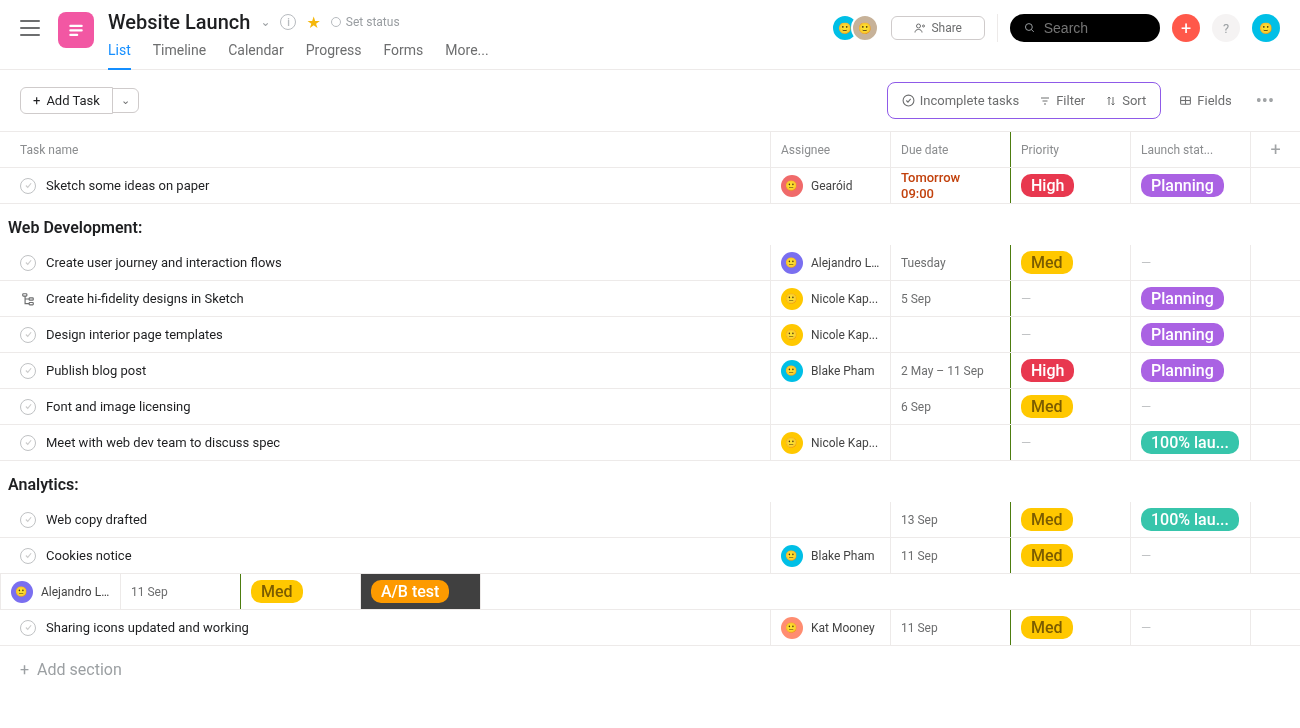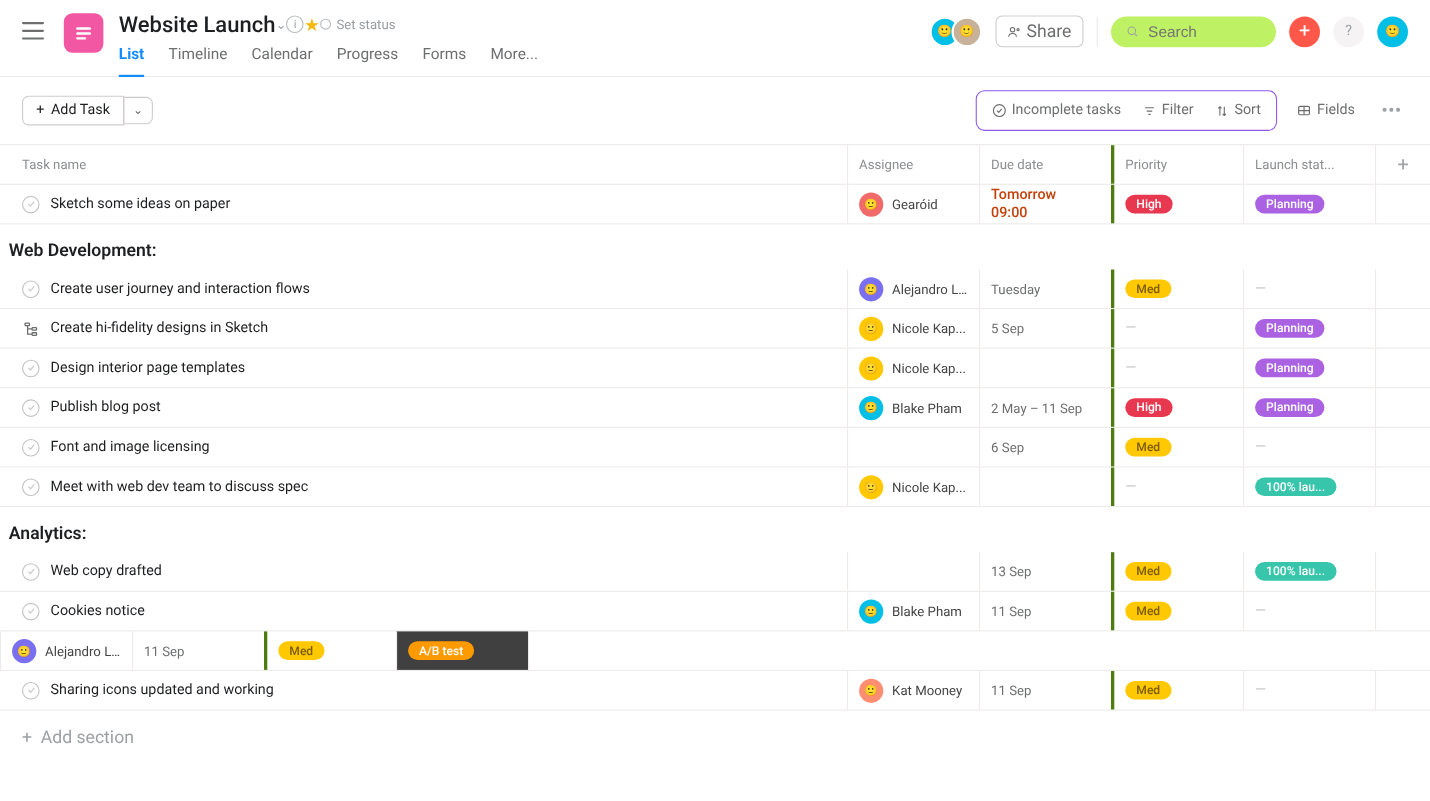--- a/index.html
+++ b/index.html
@@ -3,66 +3,66 @@
 <meta charset="utf-8">
 <style>
 * { box-sizing: border-box; margin: 0; padding: 0; }
 body { font-family: -apple-system, BlinkMacSystemFont, "Segoe UI", Roboto, sans-serif; font-size: 13px; color: #1e1f21; background: #fff; }
 .topbar { display: flex; align-items: flex-start; padding: 10px 20px 0 20px; border-bottom: 1px solid #edeae9; height: 70px; }
 .menu-icon { width: 20px; height: 20px; margin-right: 18px; margin-top: 8px; cursor: pointer; display:flex; flex-direction:column; justify-content:space-around;}
 .menu-icon span { display:block; height:2px; background:#6d6e6f; border-radius:1px;}
 .project-icon { width: 36px; height: 36px; background: #f257a3; border-radius: 8px; margin-right: 14px; margin-top: 2px; display:flex;align-items:center;justify-content:center;}
 .project-icon svg { fill:#fff; }
 .project-head { flex:1; }
-.title-row { display:flex; align-items:center; }
+.title-row { display:flex; align-items:center; gap:10px;}
 .title-row h1 { font-size: 20px; font-weight: 500;}
 .star { color:#f5b70a; font-size:16px;}
 .info-icon { width:16px;height:16px;border:1.5px solid #b7bbbf;border-radius:50%;display:flex;align-items:center;justify-content:center;color:#b7bbbf;font-size:10px;font-weight:600;}
 .set-status { color:#999da1;font-size:12px; display:flex;align-items:center;gap:5px;}
 .set-status::before{content:"";width:8px;height:8px;border:1.5px solid #b7bbbf;border-radius:50%;}
 .tabs { display:flex; gap:22px; margin-top: 8px; }
 .tab { color:#6d6e6f; font-size:14px; padding-bottom:10px; cursor:pointer;}
-.tab.active { color:#148eff; border-bottom: 2.5px solid #148eff; font-weight:700;}
+.tab.active { color:#148eff; border-bottom: 2.5px solid #148eff; font-weight:400;}
 .topbar-right { display:flex; align-items:center; gap:12px; margin-top:4px;}
 .avatar-stack { display:flex;}
 .avatar-stack .avatar { margin-left:-8px; border:2px solid #fff;}
 .avatar { width:28px;height:28px;border-radius:50%; display:flex;align-items:center;justify-content:center;font-size:11px;font-weight:500;color:#fff;}
-.share-btn { display:flex;align-items:center;gap:5px;border:1px solid #cfcbcb;border-radius:6px;padding:4px 10px;font-size:16px;color:#6d6e6f;cursor:pointer;}
+.share-btn { display:flex;align-items:center;gap:5px;border:1px solid #cfcbcb;border-radius:6px;padding:4px 22px;font-size:12px;color:#6d6e6f;cursor:pointer;}
 .divider-v { width:1px;height:28px;background:#edeae9;}
-.search { display:flex;align-items:center;gap:8px;background:#bef264;border-radius:16px;padding:6px 14px; width:150px;color:#8b8d8f;}
+.search { display:flex;align-items:center;gap:8px;background:#000000;border-radius:16px;padding:6px 14px; width:150px;color:#8b8d8f;}
 .search input { border:none;background:transparent;outline:none;font-size:14px;width:100%;color:#6d6e6f;}
 .plus-btn { width:28px;height:28px;border-radius:50%;background:#ff584a;display:flex;align-items:center;justify-content:center;color:#fff;font-size:18px;cursor:pointer;}
 .help-btn { width:28px;height:28px;border-radius:50%;background:#f5f3f3;display:flex;align-items:center;justify-content:center;color:#9ca0a3;cursor:pointer;}
 .toolbar { display:flex;align-items:center;padding: 12px 20px; border-bottom:1px solid #edeae9; gap:8px;}
 .add-task-btn { display:flex;align-items:center;gap:6px;border:1px solid #cfcbcb;border-radius:6px 0 0 6px;padding:5px 12px;font-size:13px;cursor:pointer;}
 .add-task-caret { border:1px solid #cfcbcb;border-radius:0 6px 6px 0;padding:5px 8px;font-size:11px;cursor:pointer;color:#6d6e6f;margin-left:-9px;}
 .toolbar-spacer { flex:1;}
 .filter-group { display:flex;align-items:center;gap:0;border:1.5px solid #8f5ae8;border-radius:8px;padding:6px 4px;}
 .toolbar-item { display:flex;align-items:center;gap:5px;padding:4px 10px;color:#6d6e6f;font-size:13px;cursor:pointer;}
 .more-dots { color:#a1a4a6;font-size:18px;cursor:pointer;padding:0 6px;}
 .table { width:100%;}
 .header-row, .task-row { display:flex; border-bottom:1px solid #edeae9;align-items:center;}
 .header-row { color:#8b8d8f;font-size:12px;height:36px;}
 .col-name { flex:1; padding-left:20px;display:flex;align-items:center;gap:10px;}
 .col-assignee { width:120px;padding:0 10px;display:flex;align-items:center;gap:8px;border-left:1px solid #edeae9;height:100%;}
 .col-due { width:120px;padding:0 10px;display:flex;align-items:center;border-left:1px solid #edeae9;height:100%;}
-.col-priority { width:120px;padding:0 10px;display:flex;align-items:center;border-left:3px solid #4d7c0f;height:100%;}
+.col-priority { width:120px;padding:0 10px;display:flex;align-items:center;border-left:1px solid #4d7c0f;height:100%;}
 .col-launch { width:120px;padding:0 10px;display:flex;align-items:center;border-left:1px solid #edeae9;height:100%;overflow:hidden;}
 .col-add { width:50px;display:flex;align-items:center;justify-content:center;border-left:1px solid #edeae9;height:100%;color:#a1a4a6;font-size:18px;}
 .task-row { height:36px;font-size:13px;}
 .task-row .col-name { padding-left:20px;}
 .task-row.selected .col-launch { background:#404040;}
 .check-circle { width:16px;height:16px;border:1.5px solid #c0c2c4;border-radius:50%;display:flex;align-items:center;justify-content:center;flex-shrink:0;}
 .check-circle svg{opacity:0.5;}
 .subtask-icon { width:16px;height:16px;display:flex;align-items:center;justify-content:center;color:#6d6e6f;}
 .avatar-sm { width:22px;height:22px;border-radius:50%;display:flex;align-items:center;justify-content:center;font-size:10px;color:#fff;flex-shrink:0;}
 .assignee-name { font-size:12px;color:#444;overflow:hidden;text-overflow:ellipsis;white-space:nowrap;}
 .due-text { font-size:12px;color:#6d6e6f;}
 .due-green { color:#c2410c;font-weight:500;line-height:1.2;}
-.pill { display:inline-block;padding:2px 10px;border-radius:10px;font-size:11px;font-weight:500;color:#fff;white-space:nowrap;overflow:hidden;text-overflow:ellipsis;max-width:100%;}
+.pill { display:inline-block;padding:2px 10px;border-radius:10px;font-size:16px;font-weight:500;color:#fff;white-space:nowrap;overflow:hidden;text-overflow:ellipsis;max-width:100%;}
 .pill.high { background:#e8384f;}
 .pill.med { background:#ffc800;color:#7b5c00;}
 .pill.planning { background:#aa62e3;}
 .pill.complete { background:#37c5ab;}
 .pill.abtest { background:#fd9a00;}
 .dash { color:#c0c2c4;}
 .section-header { padding:14px 8px 8px;font-size:16px;font-weight:600;}
 .add-section { padding:14px 20px;display:flex;align-items:center;gap:8px;color:#9ca0a3;font-size:16px;cursor:pointer;}
 .chevron{font-size:12px;color:#9ca0a3;}
 .header-row .col-assignee,.header-row .col-due,.header-row .col-priority,.header-row .col-launch{overflow:hidden;text-overflow:ellipsis;white-space:nowrap;}

